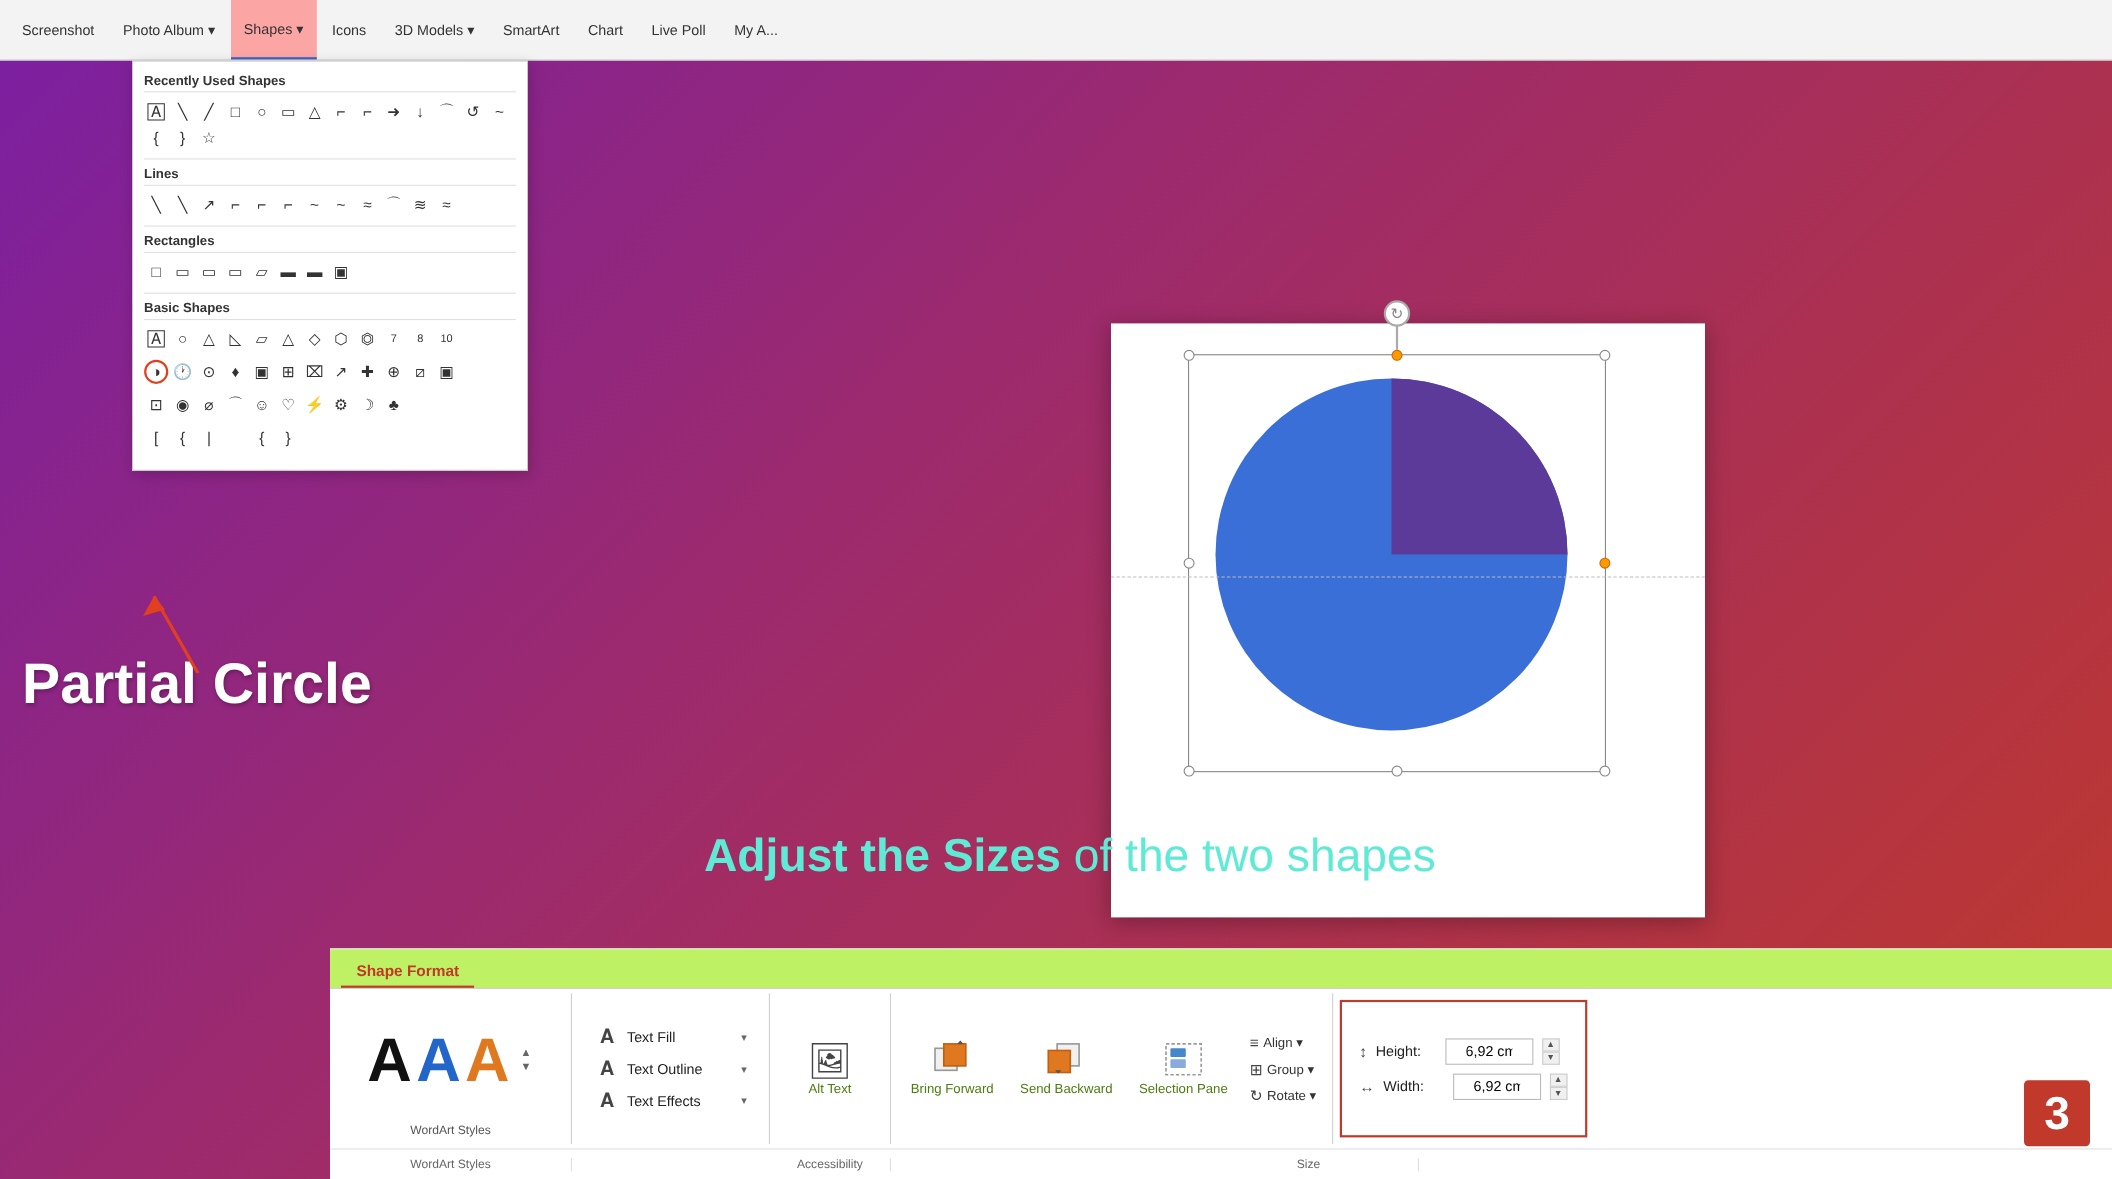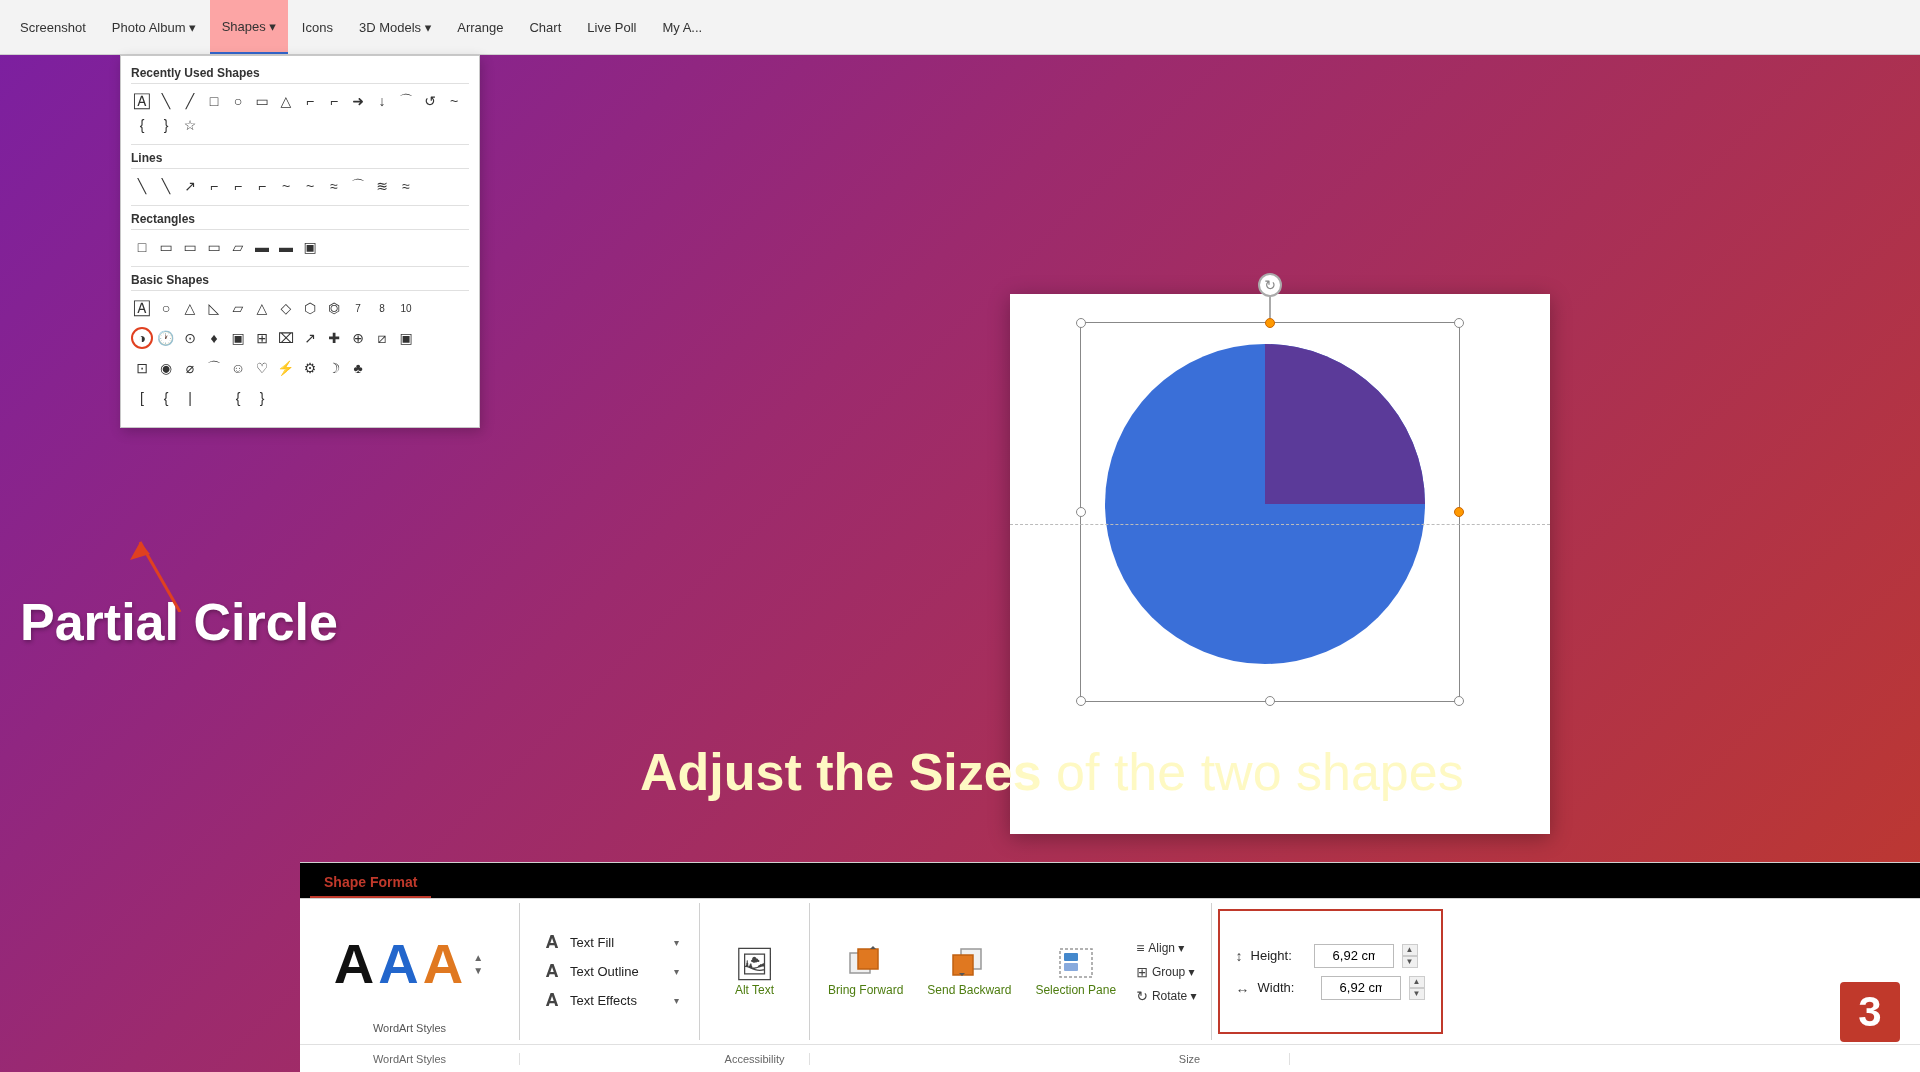--- a/index.html
+++ b/index.html
@@ -158,23 +158,23 @@
       z-index: 50;
       padding-left: 20px;
       text-shadow: 1px 2px 4px rgba(0,0,0,0.3);
     }
 
     .adjust-text {
       position: absolute;
       bottom: 270px;
       left: 620px;
       right: 0;
-      font-size: 52px;
+      font-size: 42px;
       font-weight: normal;
-      color: #fef9c3;
+      color: #5eead4;
       z-index: 50;
       padding-left: 20px;
     }
 
     .adjust-text .bold-part {
       font-weight: 900;
     }
 
     
     .bottom-toolbar {
@@ -185,21 +185,21 @@
       height: 210px;
       background: white;
       border-top: 1px solid #d0d0d0;
       z-index: 150;
       display: flex;
       flex-direction: column;
     }
 
     .toolbar-tab-row {
       height: 36px;
-      background: #000000;
+      background: #bef264;
       border-bottom: 1px solid #d0d0d0;
       display: flex;
       align-items: flex-end;
       padding-left: 10px;
     }
 
     .toolbar-active-tab {
       color: #c0392b;
       font-size: 14px;
       font-weight: 600;
@@ -470,21 +470,21 @@
 
 <div class="bg-main"></div>
 
 <div class="ribbon">
   <div class="ribbon-tabs">
     <div class="ribbon-tab">Screenshot</div>
     <div class="ribbon-tab">Photo Album ▾</div>
     <div class="ribbon-tab" style="background:#fca5a5; border-bottom:2px solid #3366cc;">Shapes ▾</div>
     <div class="ribbon-tab">Icons</div>
     <div class="ribbon-tab">3D Models ▾</div>
-    <div class="ribbon-tab">Arrange</div>
+    <div class="ribbon-tab">SmartArt</div>
     <div class="ribbon-tab">Chart</div>
     <div class="ribbon-tab">Live Poll</div>
     <div class="ribbon-tab">My A...</div>
   </div>
 </div>
 
 <div class="shapes-panel">
 
   <div class="shapes-section-title">Recently Used Shapes</div>
   <div class="shapes-row">

